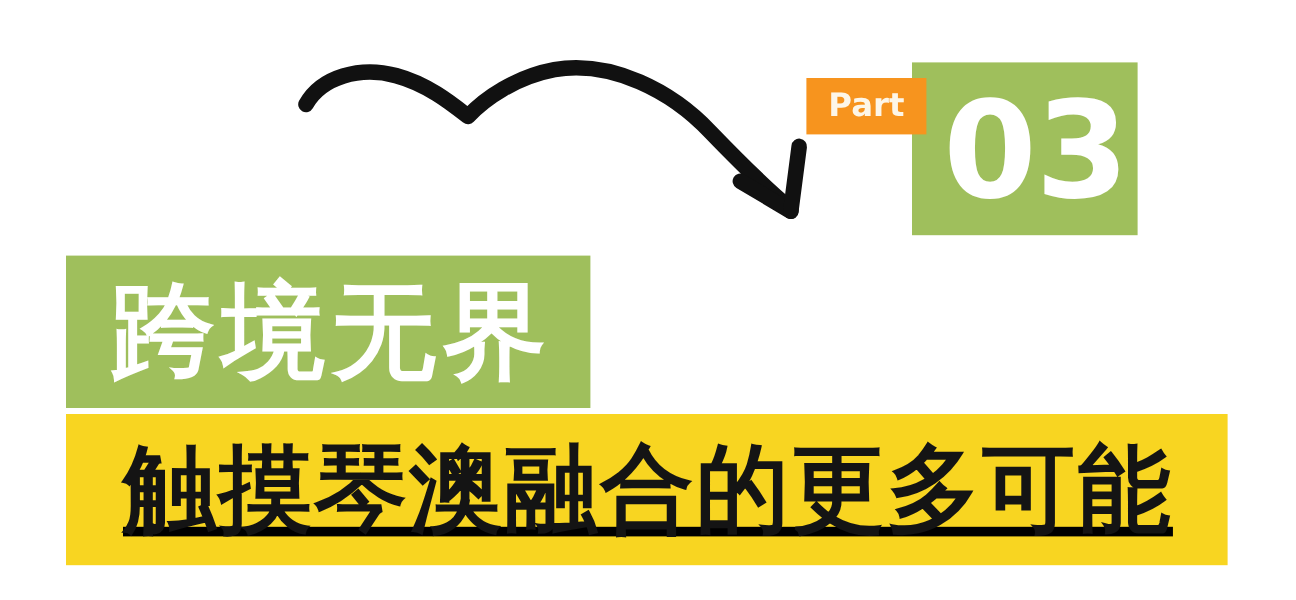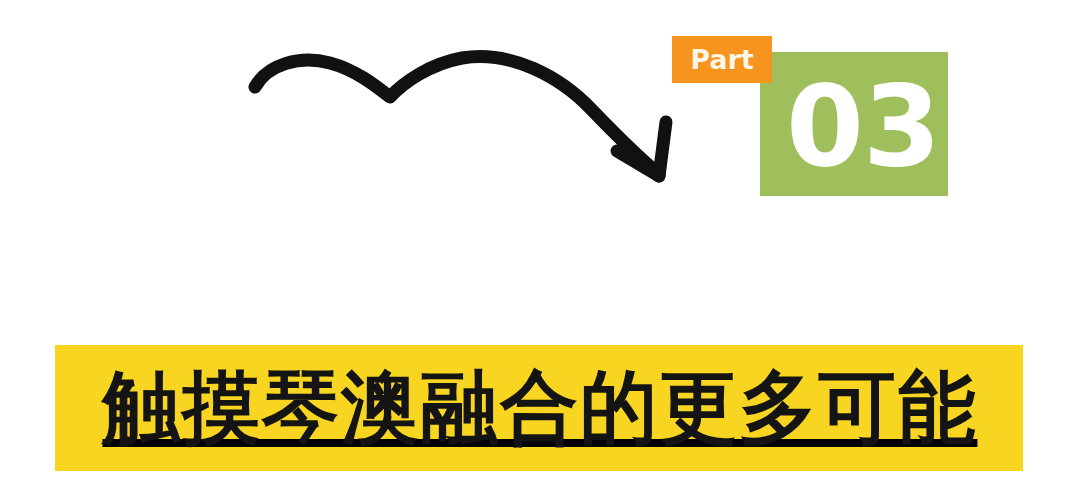--- a/index.html
+++ b/index.html
@@ -46,21 +46,21 @@
     font-size: 112px;
     font-weight: bold;
     line-height: 1;
     letter-spacing: -1px;
     margin-top: 4px;
     margin-left: 18px;
   }
   #part-badge {
     position: absolute;
     left: 672px;
-    top: 36px;
+    top: 65px;
     width: 100px;
     height: 47px;
     background: #f7941e;
     display: flex;
     align-items: center;
     justify-content: center;
   }
   #part-label {
     color: #fdf6e8;
     font-family: "DejaVu Sans", sans-serif;
@@ -136,18 +136,21 @@
   </svg>
 
   <div id="number-box">
     <span id="number-text">03</span>
   </div>
 
   <div id="part-badge">
     <span id="part-label">Part</span>
   </div>
 
+  <div id="headline-green-bar">
+    <span id="headline-green-text">跨境无界</span>
+  </div>
 
   <div id="headline-yellow-bar">
     <span id="headline-yellow-text">触摸琴澳融合的更多可能</span>
   </div>
 
 </div>
 
 </body></html>

